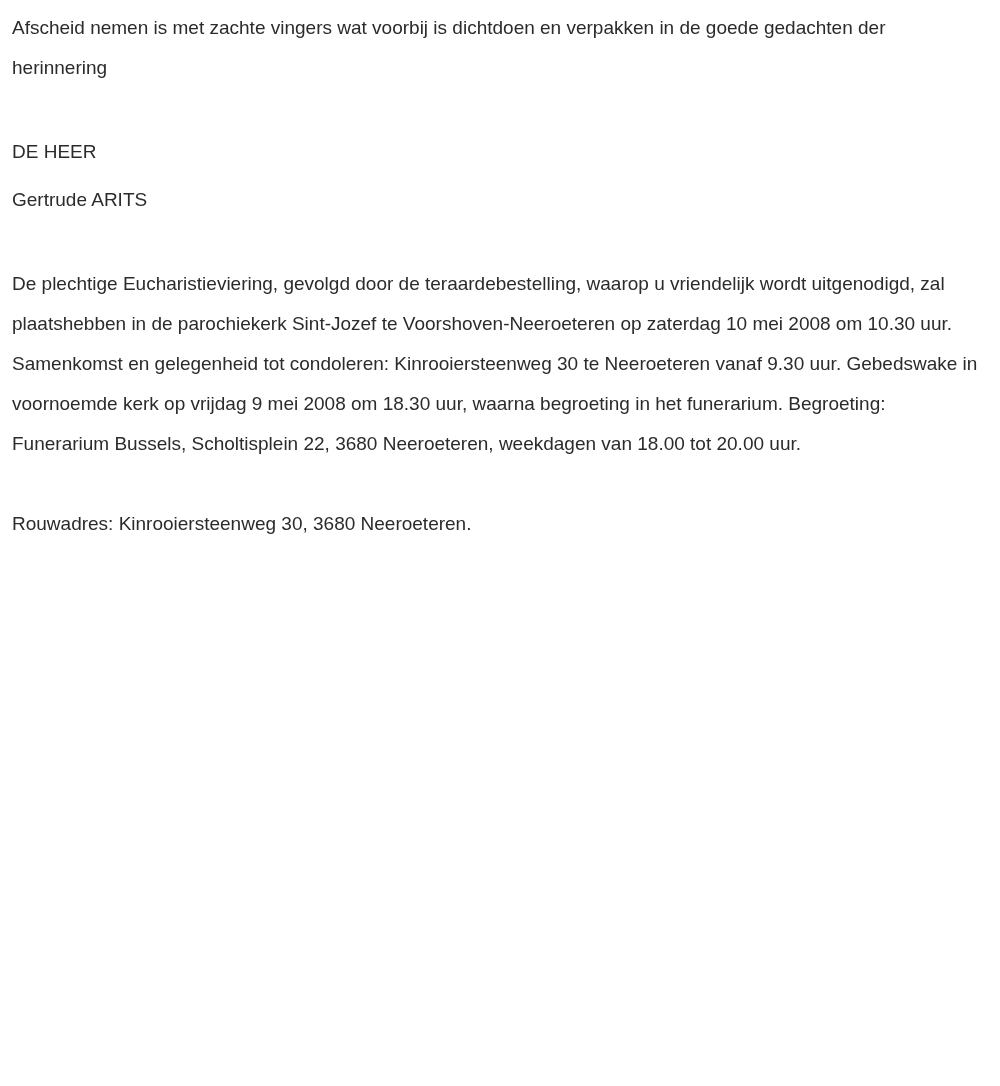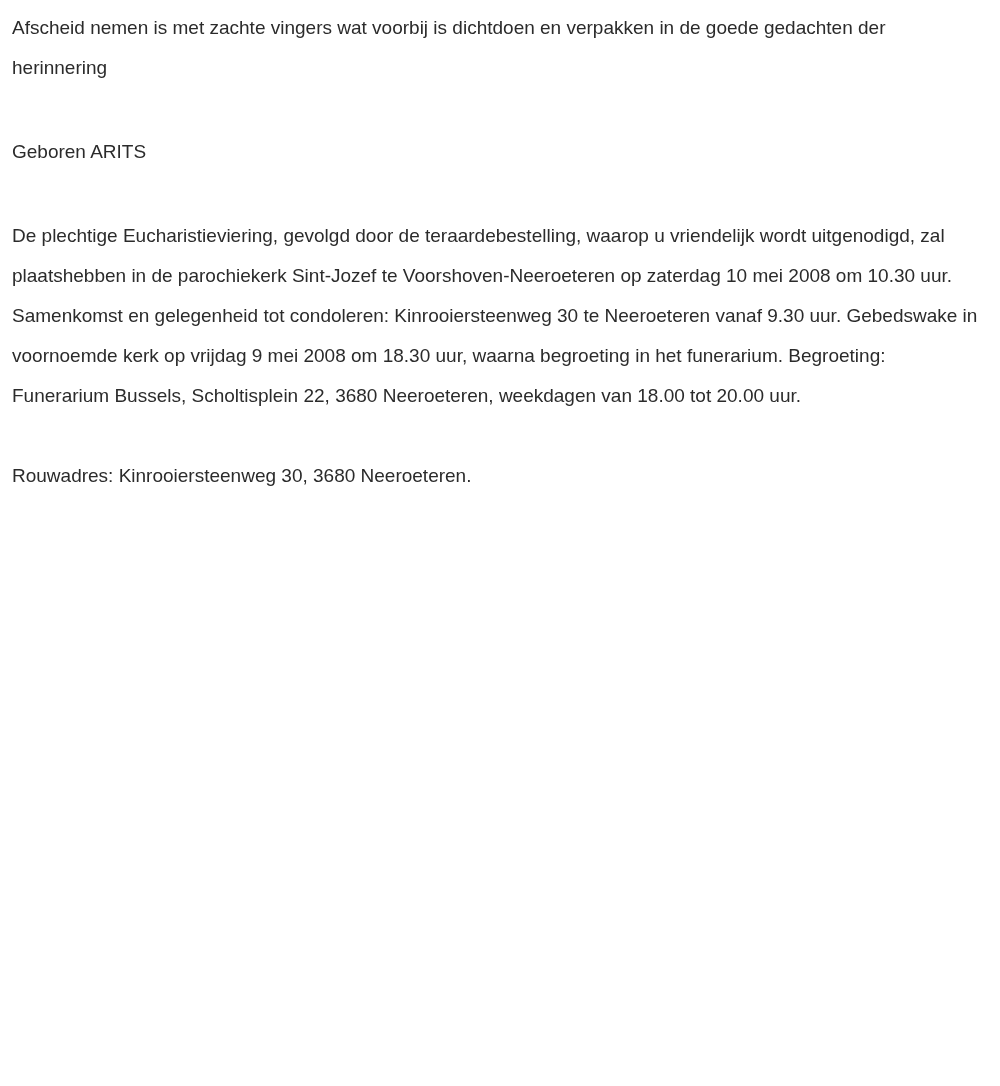--- a/index.html
+++ b/index.html
@@ -41,21 +41,22 @@
   }
 </style>
 </head>
 <body>
 
 <div class="obituary">
 
   <p>Afscheid nemen is met zachte vingers wat voorbij is dichtdoen en verpakken in de goede gedachten der herinnering</p>
 
   <div class="name-block">
-    <p>Geboren ARITS</p>
+    <p>DE HEER</p>
+    <p>Gertrude ARITS</p>
   </div>
 
 
 
   <p>De plechtige Eucharistieviering, gevolgd door de teraardebestelling, waarop u vriendelijk wordt uitgenodigd, zal plaatshebben in de parochiekerk Sint-Jozef te Voorshoven-Neeroeteren op zaterdag 10 mei 2008 om 10.30 uur. Samenkomst en gelegenheid tot condoleren: Kinrooiersteenweg 30 te Neeroeteren vanaf 9.30 uur. Gebedswake in voornoemde kerk op vrijdag 9 mei 2008 om 18.30 uur, waarna begroeting in het funerarium. Begroeting: Funerarium Bussels, Scholtisplein 22, 3680 Neeroeteren, weekdagen van 18.00 tot 20.00 uur.</p>
 
   <p>Rouwadres: Kinrooiersteenweg 30, 3680 Neeroeteren.</p>
 
 
 </div>

